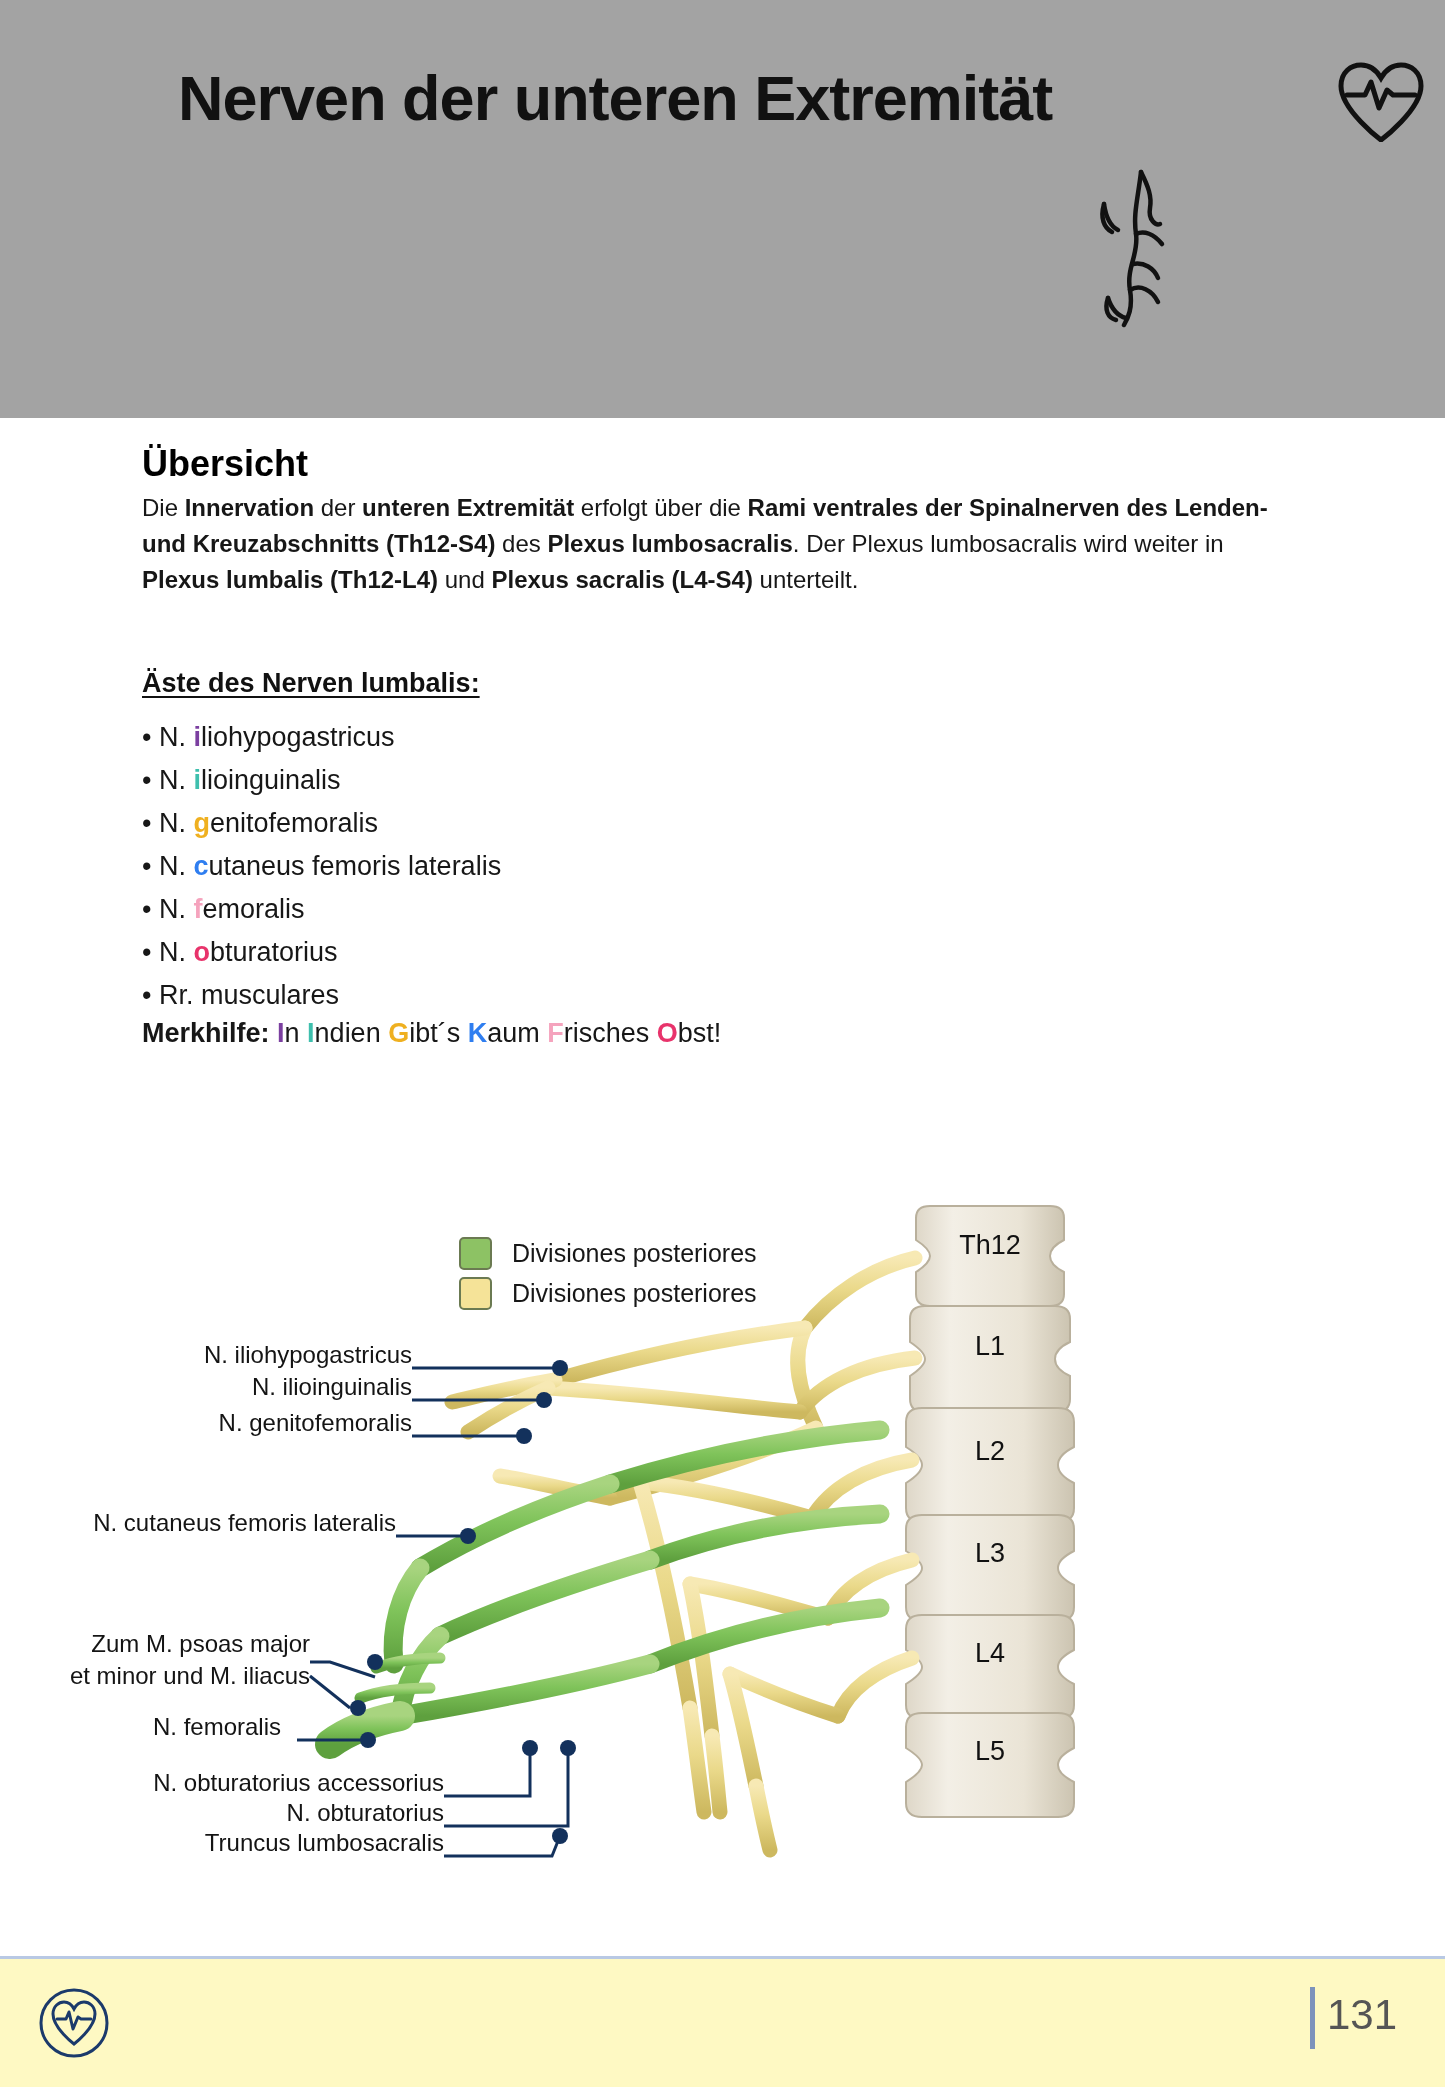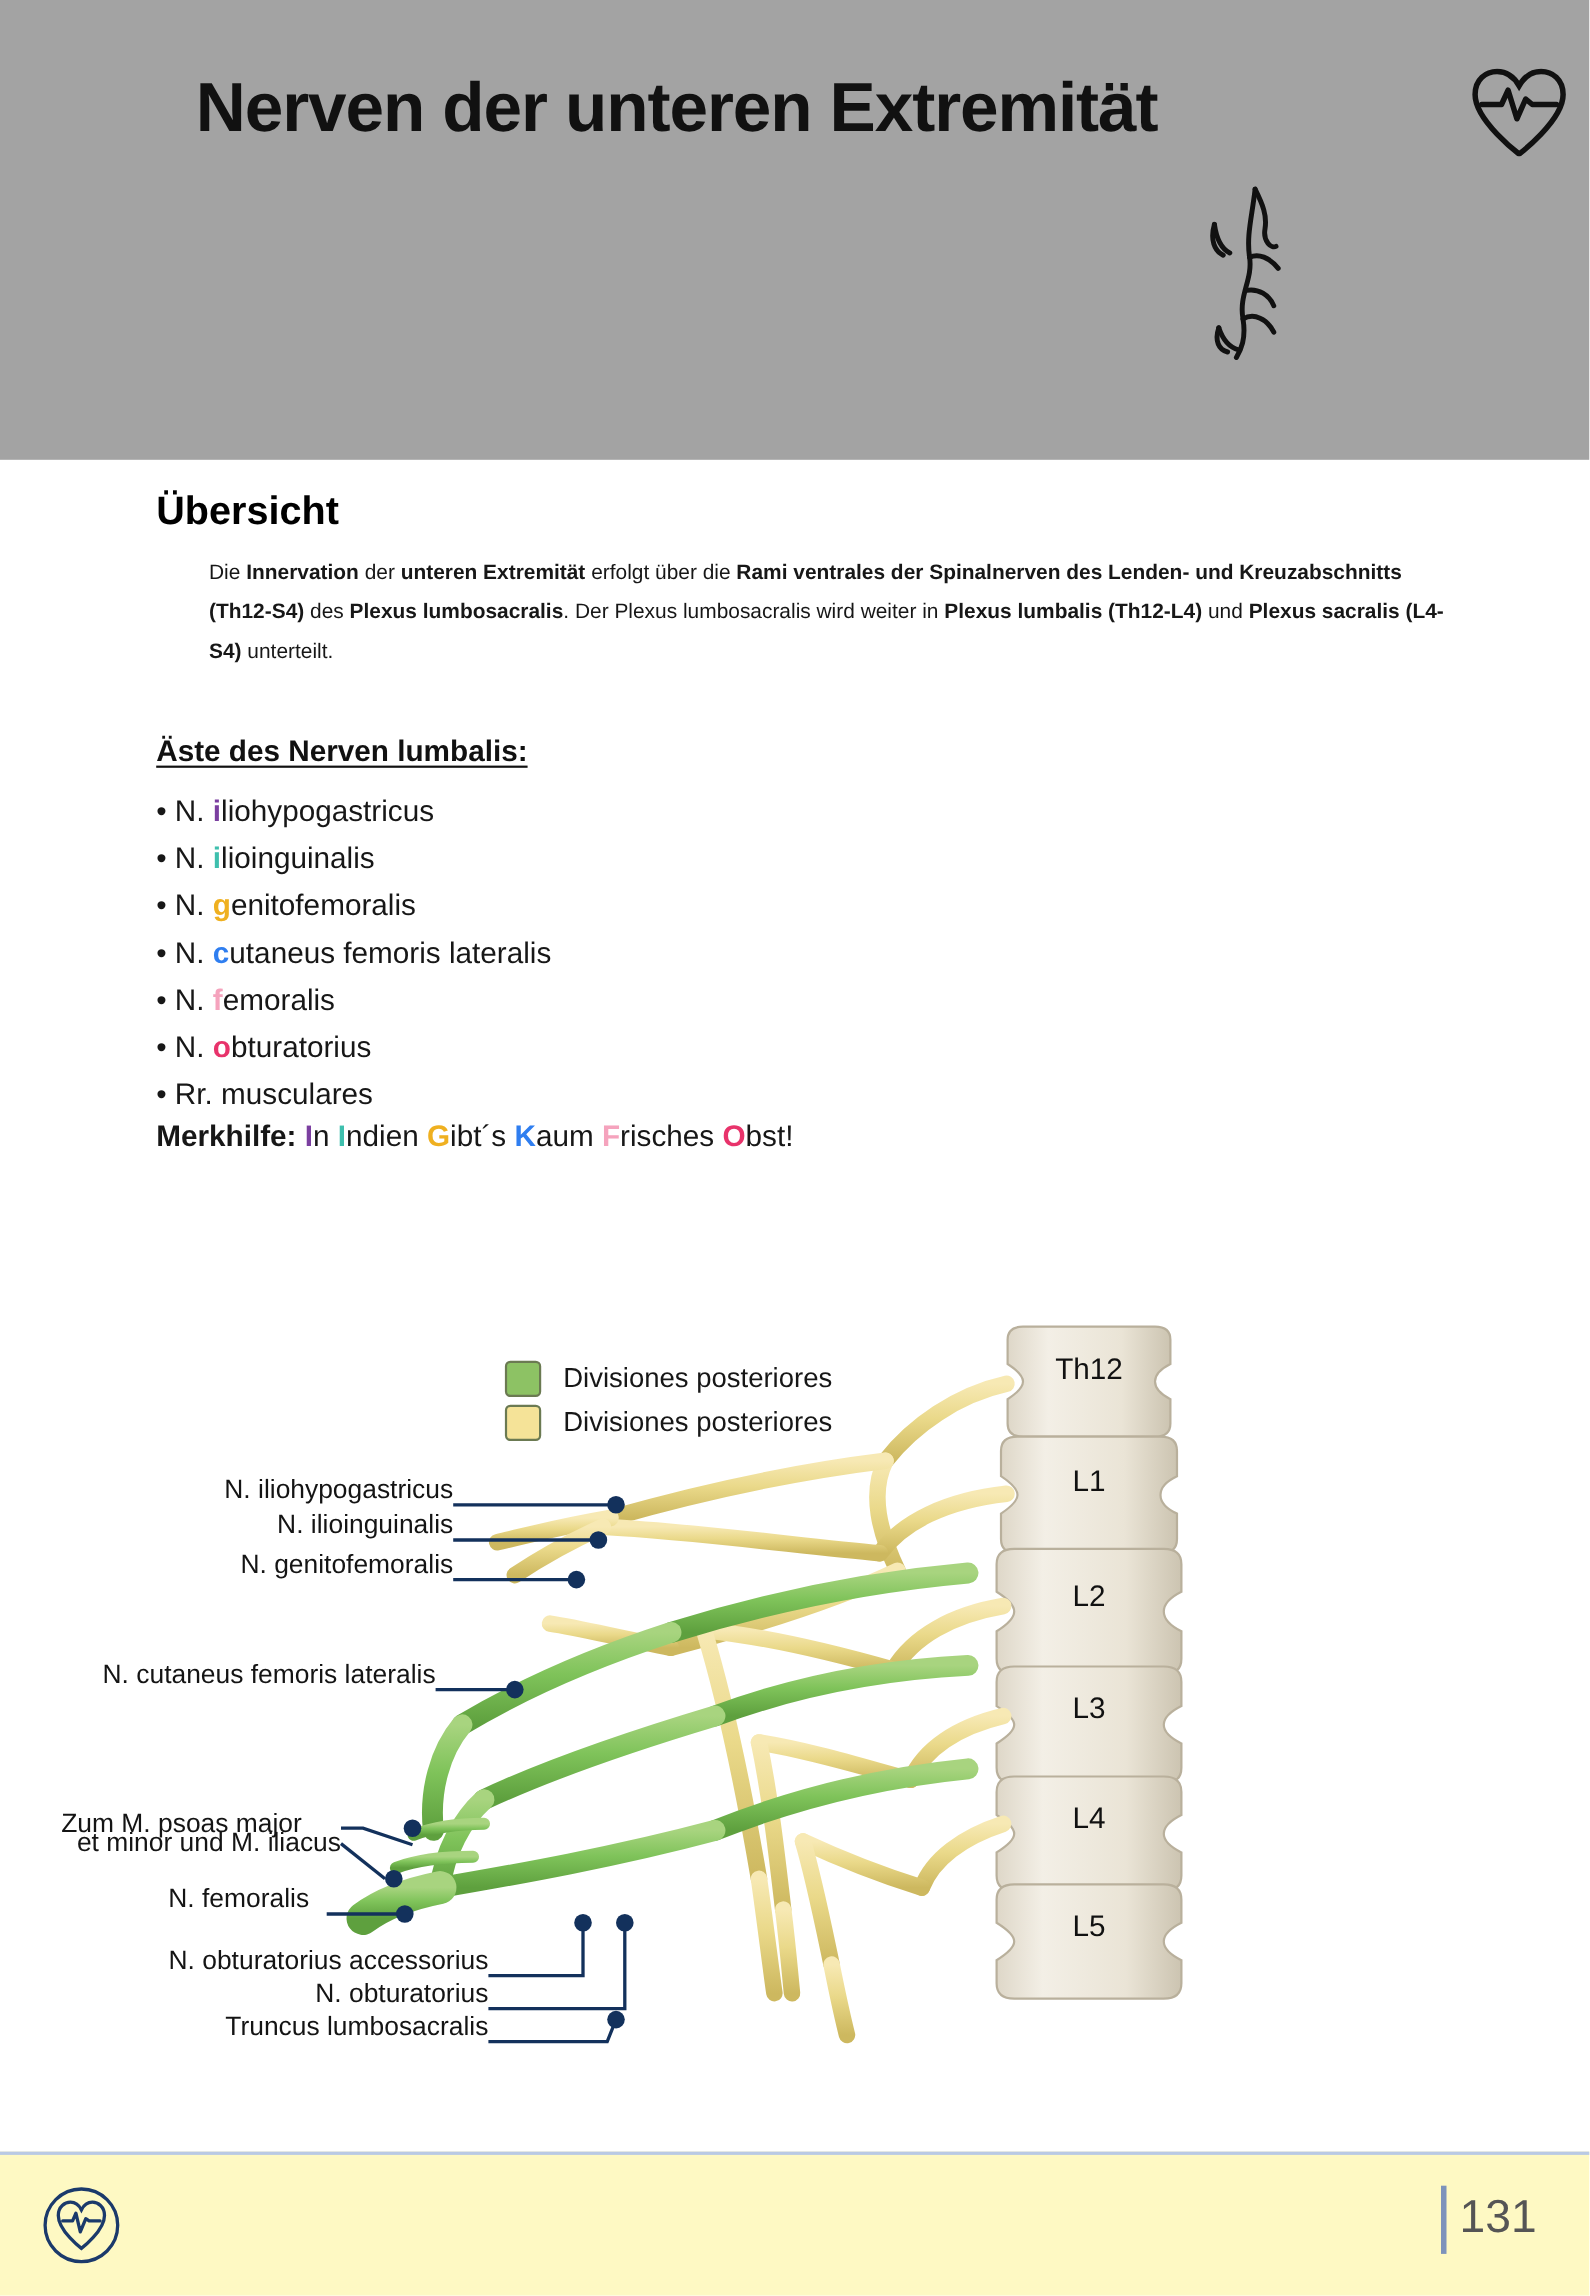--- a/index.html
+++ b/index.html
@@ -25,22 +25,22 @@
   .heart-logo{ position:absolute; left:1335px; top:62px; width:92px; height:80px; }
   .nerve-deco{ position:absolute; left:1078px; top:168px; width:130px; height:160px; }
 
   
   .content{ position:absolute; left:0; top:418px; width:1445px; }
   .sect-head{
     position:absolute; left:142px; top:25px;
     font-size:36px; font-weight:bold; color:#000000;
   }
   .para{
-    position:absolute; left:142px; top:85px; width:1135px;
-    font-size:19px; line-height:36px; color:#171717;margin-left:48px;
+    position:absolute; left:142px; top:72px; width:1135px;
+    font-size:24px; line-height:36px; color:#171717;
   }
   .para b{ font-weight:bold; }
 
   .sub-head{
     position:absolute; left:142px; top:250px;
     font-size:27px; font-weight:bold; color:#111111;
     text-decoration:underline; text-underline-offset:4px;
   }
 
   .bullets{ position:absolute; left:142px; top:298px; }
@@ -264,21 +264,21 @@
         <div class="legend-row">
           <span class="legend-sw" style="background: rgb(245, 227, 152);"></span>
           <span class="legend-tx">Divisiones posteriores</span>
         </div>
       </div>
 
     <div class="callout" style="left:100px; top:152px; width:312px;">N. iliohypogastricus</div>
     <div class="callout" style="left:100px; top:184px; width:312px;">N. ilioinguinalis</div>
     <div class="callout" style="left:100px; top:220px; width:312px;">N. genitofemoralis</div>
     <div class="callout" style="left:20px; top:320px; width:376px;">N. cutaneus femoris lateralis</div>
-    <div class="callout two" style="left:20px; top:454px; width:290px;text-align:center;">Zum M. psoas major</div>
+    <div class="callout two" style="left:20px; top:440px; width:290px;">Zum M. psoas major</div>
     <div class="callout two" style="left:20px; top:472px; width:290px;">et minor und M. iliacus</div>
     <div class="callout" style="left:4px; top:524px; width:277px;">N. femoralis</div>
     <div class="callout" style="left:20px; top:580px; width:424px;">N. obturatorius accessorius</div>
     <div class="callout" style="left:20px; top:610px; width:424px;">N. obturatorius</div>
     <div class="callout" style="left:20px; top:640px; width:424px;">Truncus lumbosacralis</div>
 
     <div class="vlabel" style="left:930px; top:42px;">Th12</div>
     <div class="vlabel" style="left:930px; top:143px;">L1</div>
     <div class="vlabel" style="left:930px; top:248px;">L2</div>
     <div class="vlabel" style="left:930px; top:350px;">L3</div>

